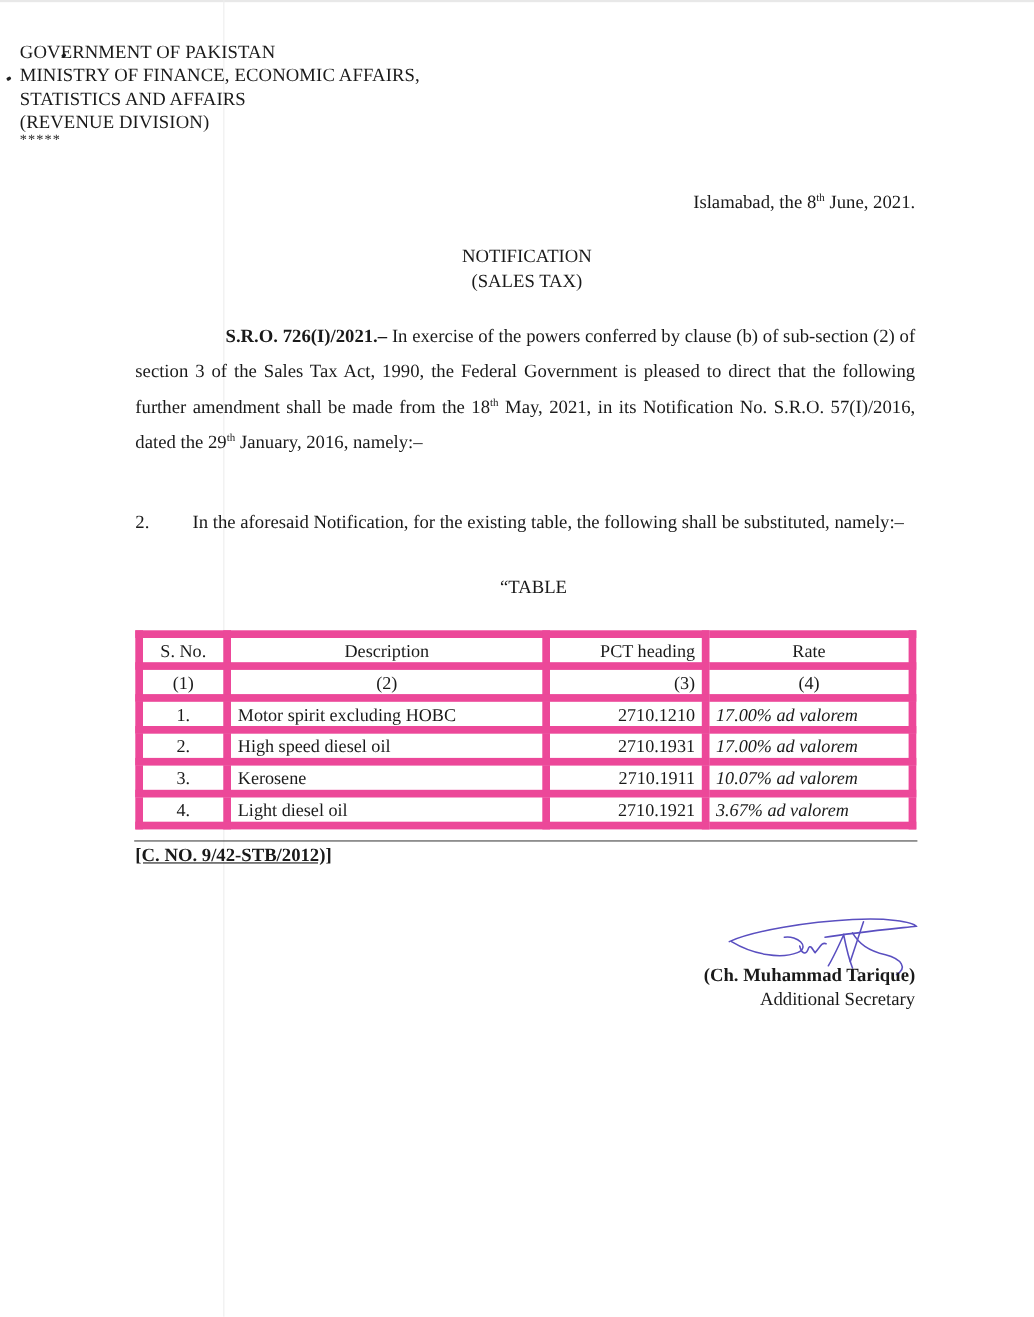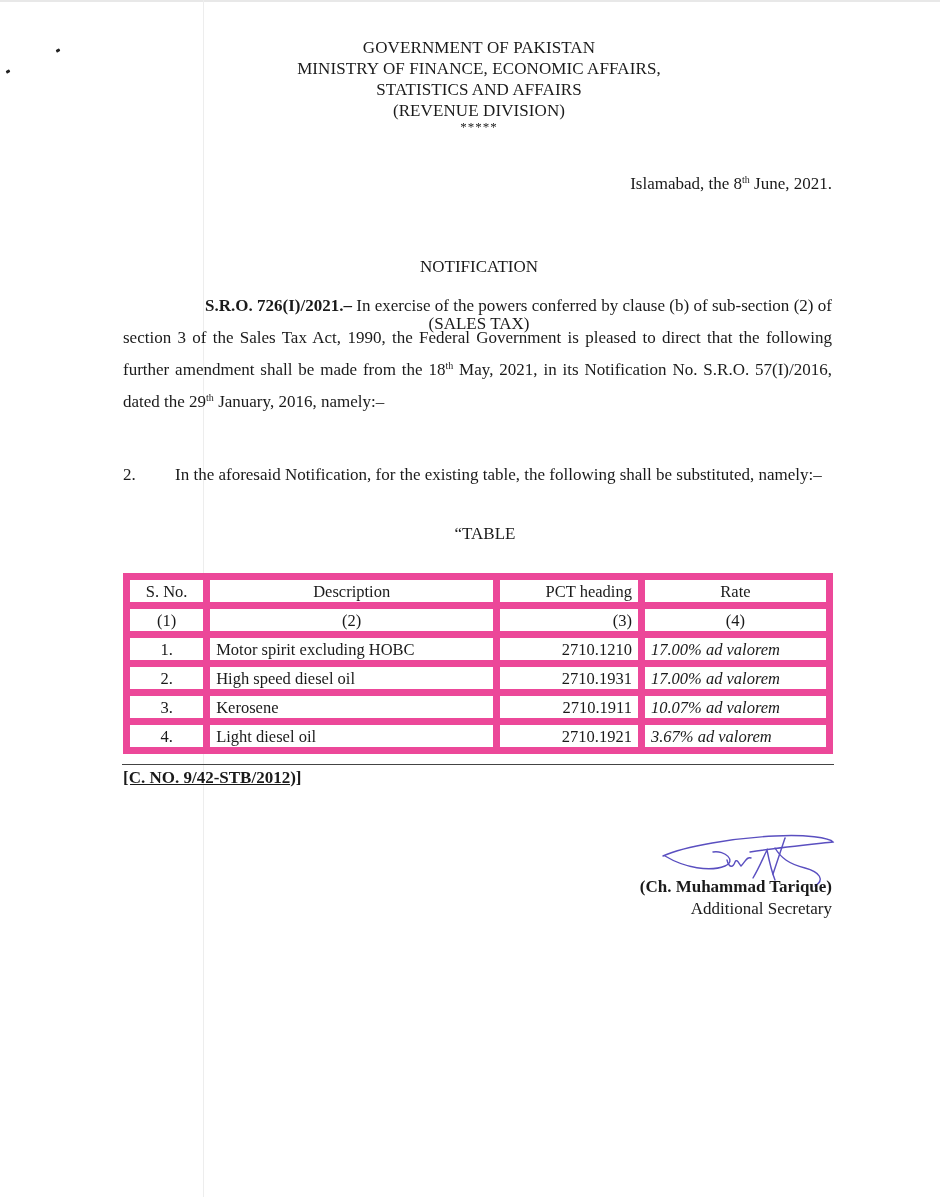--- a/index.html
+++ b/index.html
@@ -40,21 +40,20 @@
     border-radius: 1px;
     transform: rotate(-30deg);
   }
   .speck.s1 { left: 56px; top: 49px; }
   .speck.s2 { left: 6px; top: 70px; }
 
   .header {
     position: absolute;
     left: 0; width: 940px;
     top: 37px;
-    text-align: center;
     font-size: 17px;
     line-height: 21px;
     letter-spacing: 0.1px;
   }
   .header .line { display: block; padding-left: 18px; }
   .header .stars { font-size: 13px; line-height: 12px; letter-spacing: 1px; }
 
   .date-line {
     position: absolute;
     right: 108px;
@@ -65,21 +64,21 @@
   sup { font-size: 10px; vertical-align: 6px; line-height: 0; }
 
   .notice-title {
     position: absolute;
     left: 0; width: 940px;
     top: 221px;
     text-align: center;
     font-size: 17px;
     line-height: 23px;
   }
-  .notice-title .line { display: block; padding-left: 18px; margin-top: 34px; }
+  .notice-title .line { display: block; padding-left: 18px; }
 
   .para {
     position: absolute;
     left: 123px;
     width: 709px;
     font-size: 17px;
     line-height: 32px;
     text-align: justify;
   }
   .para1 { top: 290px; text-indent: 52px; }

